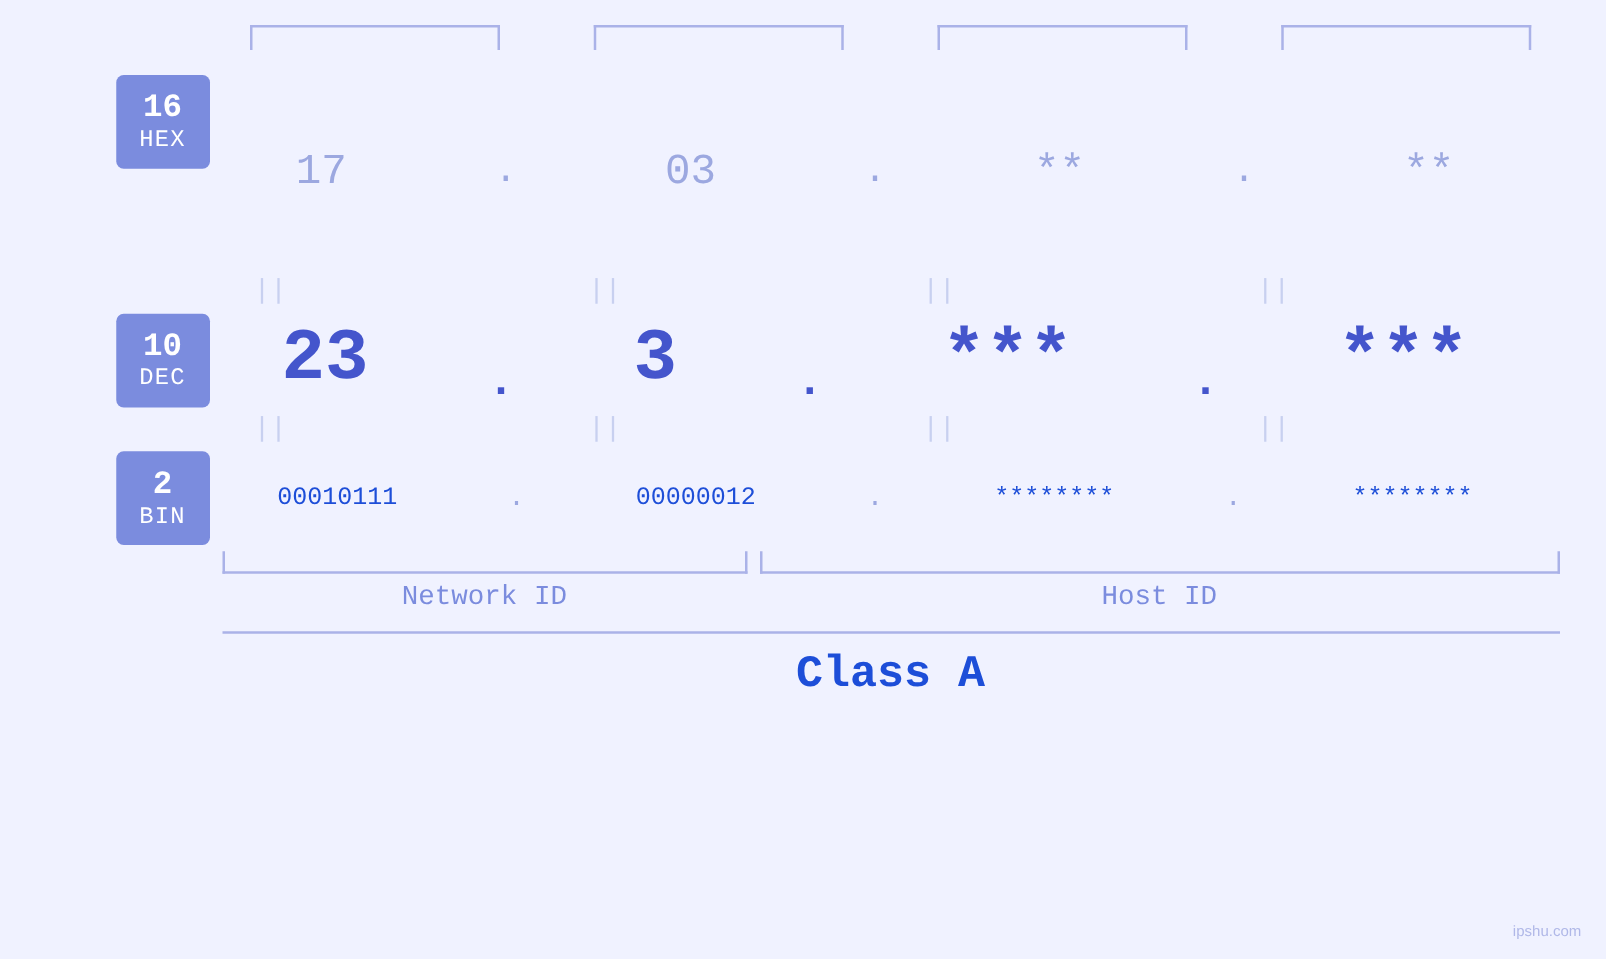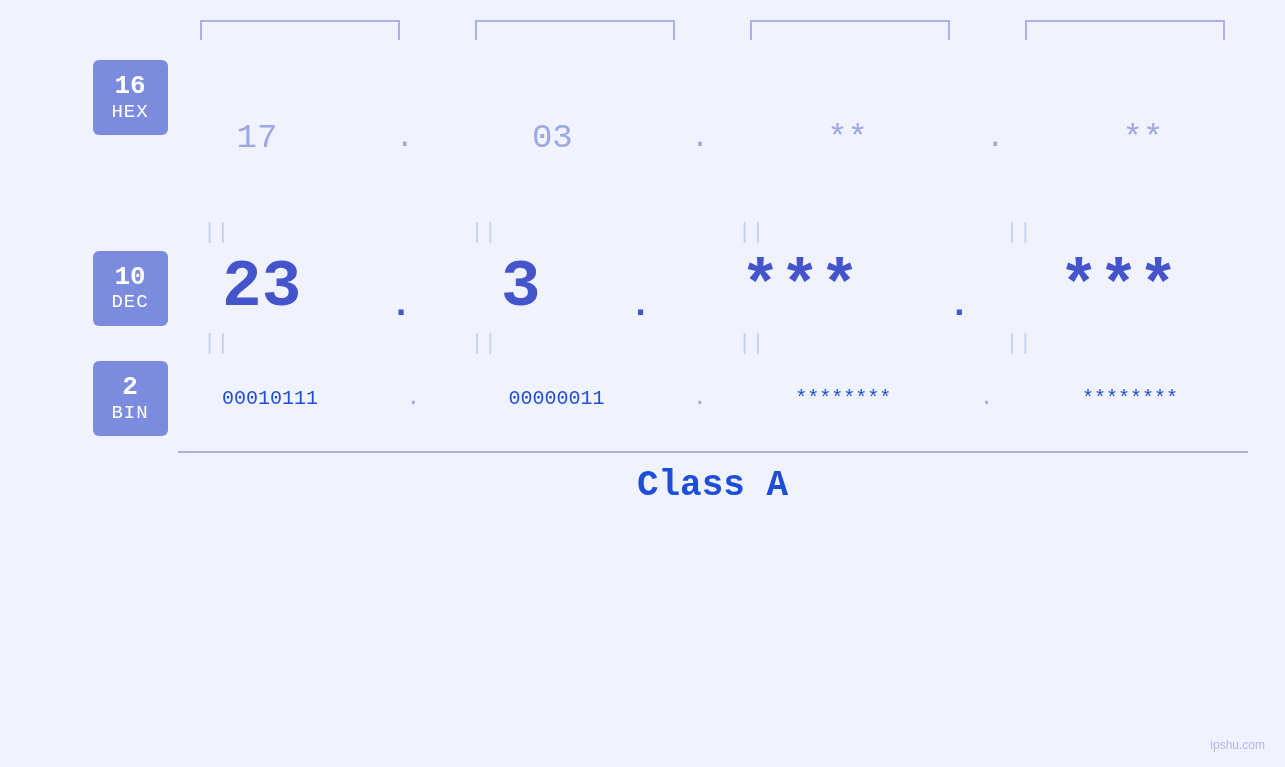--- a/index.html
+++ b/index.html
@@ -111,21 +111,21 @@
     .cell-dot {
       text-align: center;
       color: #7b8cde;
     }
 
     
     .hex-row-vals .cell-value { font-size: 34px; color: #9ca8e0; }
     .hex-row-vals .cell-dot { font-size: 30px; color: #9ca8e0; margin-top: 0; }
 
     
-    .dec-row-vals .cell-value { font-size: 66px; font-weight: bold; color: #4455cc; line-height: 1; }
+    .dec-row-vals .cell-value { font-size: 58px; font-weight: bold; color: #4455cc; line-height: 1; }
     .dec-row-vals .cell-dot { font-size: 36px; color: #4455cc; font-weight: bold; margin-top: 35px; }
 
     
     .bin-row-vals .cell-value { font-size: 20px; color: #1d4ed8; }
     .bin-row-vals .cell-dot { font-size: 22px; color: #9ca8e0; }
 
     
     .bottom-section {
       margin-top: 5px;
       width: 1140px;
@@ -302,28 +302,38 @@
     <div class="row-with-badge">
       <div class="badge-col">
         <div class="base-badge" style="margin-bottom:0;">
           <span class="base-num">2</span>
           <span class="base-label">BIN</span>
         </div>
       </div>
       <div class="values-row bin-row-vals">
         <div class="cell-value">00010111</div>
         <div class="cell-dot">.</div>
-        <div class="cell-value">00000011</div>
+        <div class="cell-value">00000012</div>
         <div class="cell-dot">.</div>
         <div class="cell-value">********</div>
         <div class="cell-dot">.</div>
         <div class="cell-value">********</div>
       </div>
     </div>
 
+    <div class="bottom-section">
+      <div class="bottom-brackets">
+        <div class="net-bracket"></div>
+        <div class="host-bracket"></div>
+      </div>
+      <div class="bottom-labels">
+        <div class="net-label">Network ID</div>
+        <div class="host-label">Host ID</div>
+      </div>
+    </div>
 
     <div class="class-section">
       <div class="class-line"></div>
       <div class="class-label">Class A</div>
     </div>
 
   </div>
 
   <div class="watermark">ipshu.com</div>
 

